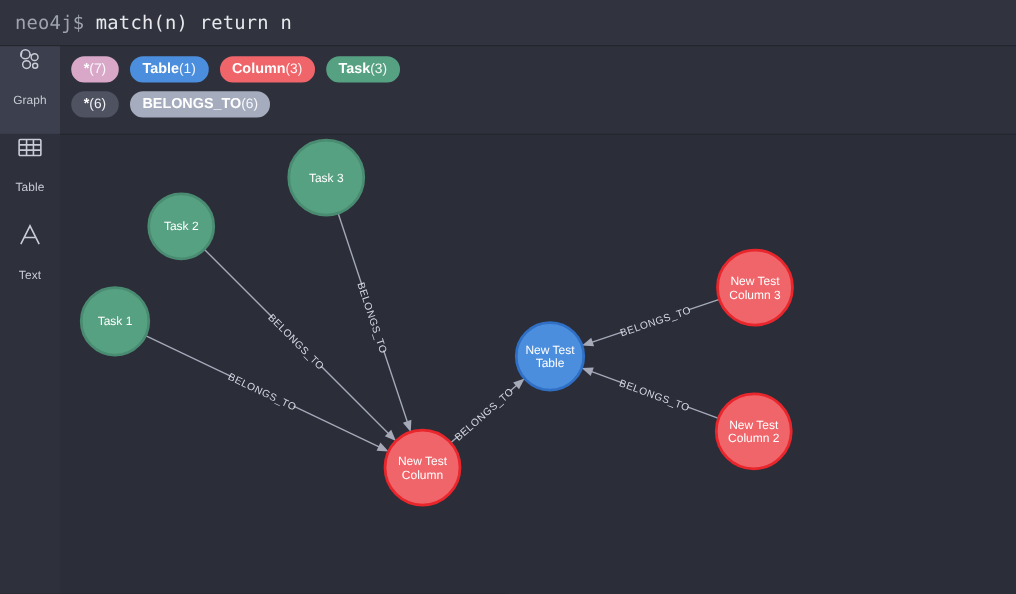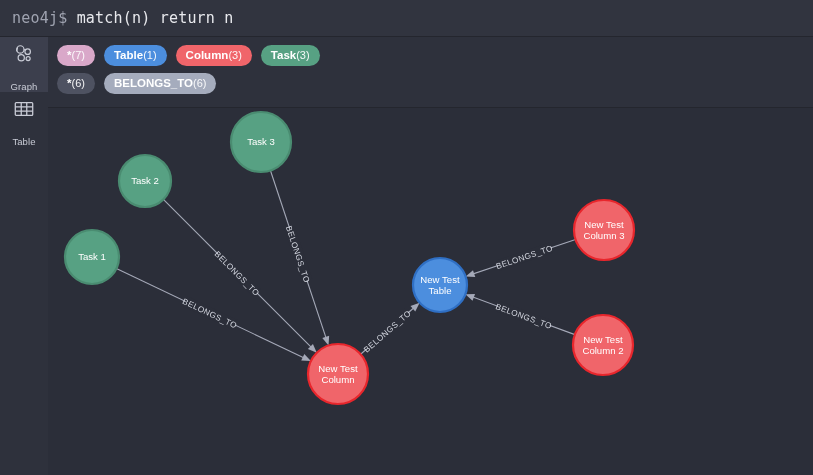--- a/index.html
+++ b/index.html
@@ -43,22 +43,22 @@
   .pill .cnt { font-weight: normal; font-size: 11px; opacity: .92; }
   .pill.star { font-weight: bold; }
 
   
   .sidebar {
     position: absolute; left: 0; top: 37px; width: 48px; height: 438px;
     background: #2e313c;
     z-index: 5;
   }
   .side-item {
-    width: 48px; height: 55px;
-    display: flex; flex-direction: column; align-items: center; justify-content: flex-end;
+    width: 48px; height: 70px;
+    display: flex; flex-direction: column; align-items: center; justify-content: flex-start;
     gap: 16px; cursor: pointer;
   }
   .side-item.active { background: #3c3f4d; }
   .side-label { font-size: 9.5px; color: #c9ccd6; letter-spacing: .1px; }
   .side-icon { width: 22px; height: 22px; display: block; }
   .side-icon svg { display: block; }
 
   
   .canvas {
     position: absolute; left: 48px; top: 108px;
@@ -138,20 +138,28 @@
       </div>
       <div class="side-item">
         <span class="side-icon">
           <svg viewBox="0 0 24 24" width="22" height="22" fill="none" stroke="#c9ccd6" stroke-width="1.4">
             <rect x="2.5" y="5" width="19" height="14" rx="1"></rect>
             <path d="M2.5 9.7h19M2.5 14.3h19M9 5v14M15 5v14"></path>
           </svg>
         </span>
         <span class="side-label">Table</span>
       </div>
+      <div class="side-item">
+        <span class="side-icon">
+          <svg viewBox="0 0 24 24" width="22" height="22" fill="none" stroke="#c9ccd6" stroke-width="1.4">
+            <path d="M4 20 L12 4 L20 20 M7.4 14.2h9.2"></path>
+          </svg>
+        </span>
+        <span class="side-label">Text</span>
+      </div>
     </div>
 
   <div class="canvas">
     <svg width="765" height="367" id="graph-svg">
         <g>
           <g>
             <line x1="68.38272758506662" y1="160.5966631197268" x2="255.68356858398033" y2="249.6787704240882" class="rel-line"></line>
             <polygon points="262.9080804610371,253.11481875585912 253.23428285005133,252.50029472729238 256.32672634864514,245.9982340379413" class="arrow-head"></polygon>
             <rect x="134.53314808452348" y="199.5377167719075" width="55" height="11" fill="#2b2e39" transform="rotate(25.44 162.0 205.1)"></rect>
             <text x="162.03314808452348" y="205.1377167719075" class="rel-label" transform="rotate(25.44 162.0 205.1)" dy="3.2">BELONGS_TO</text>

